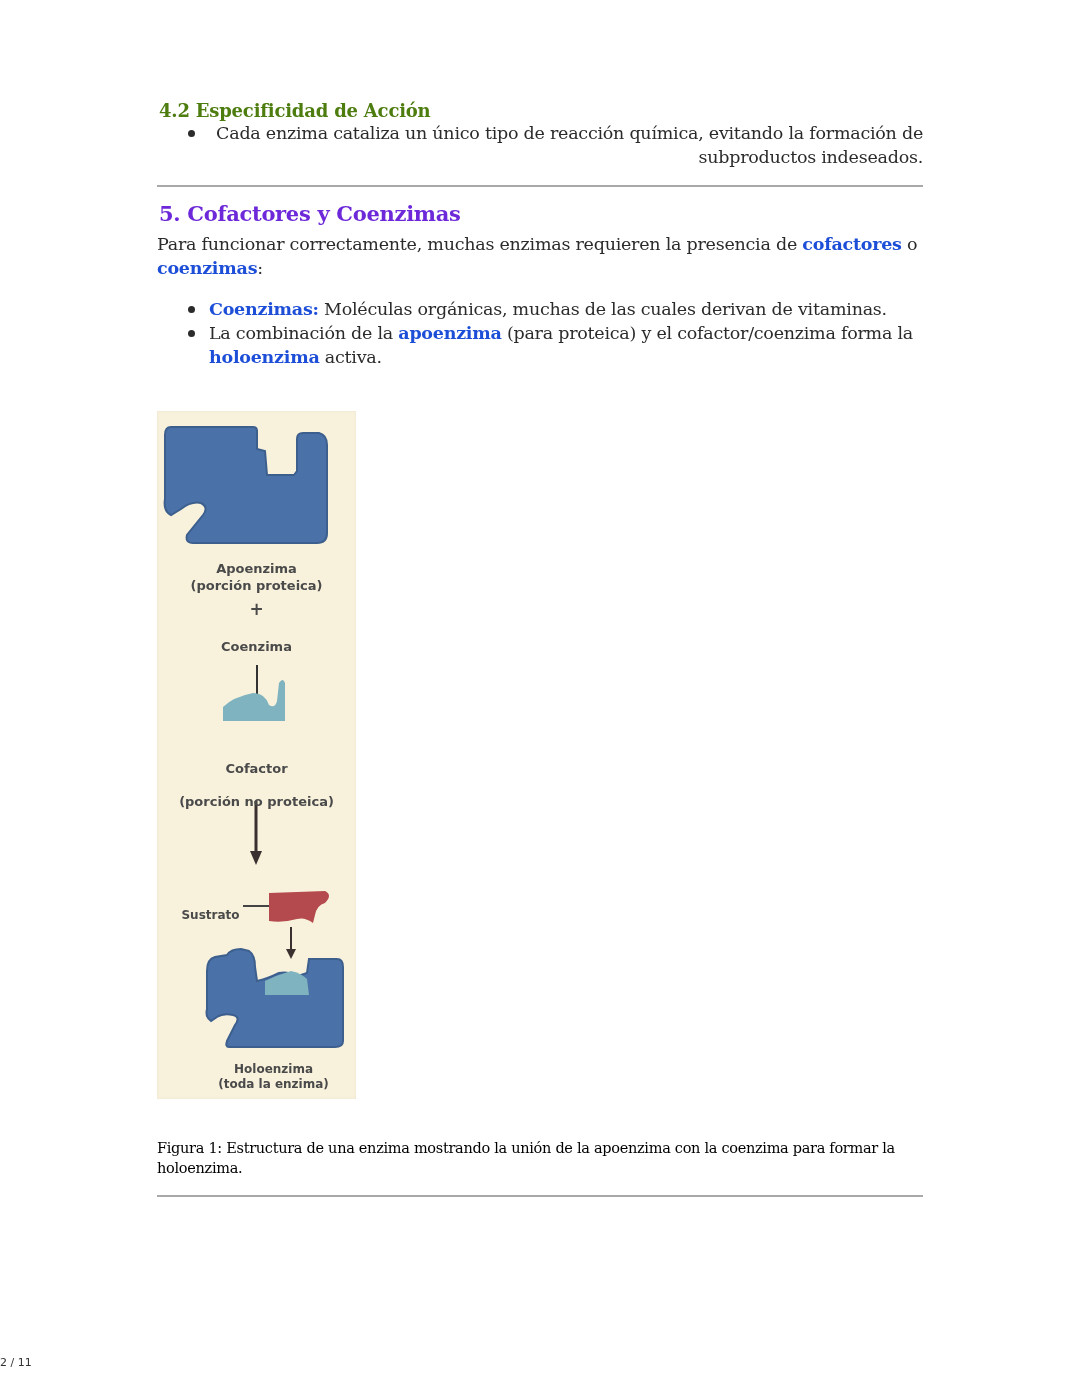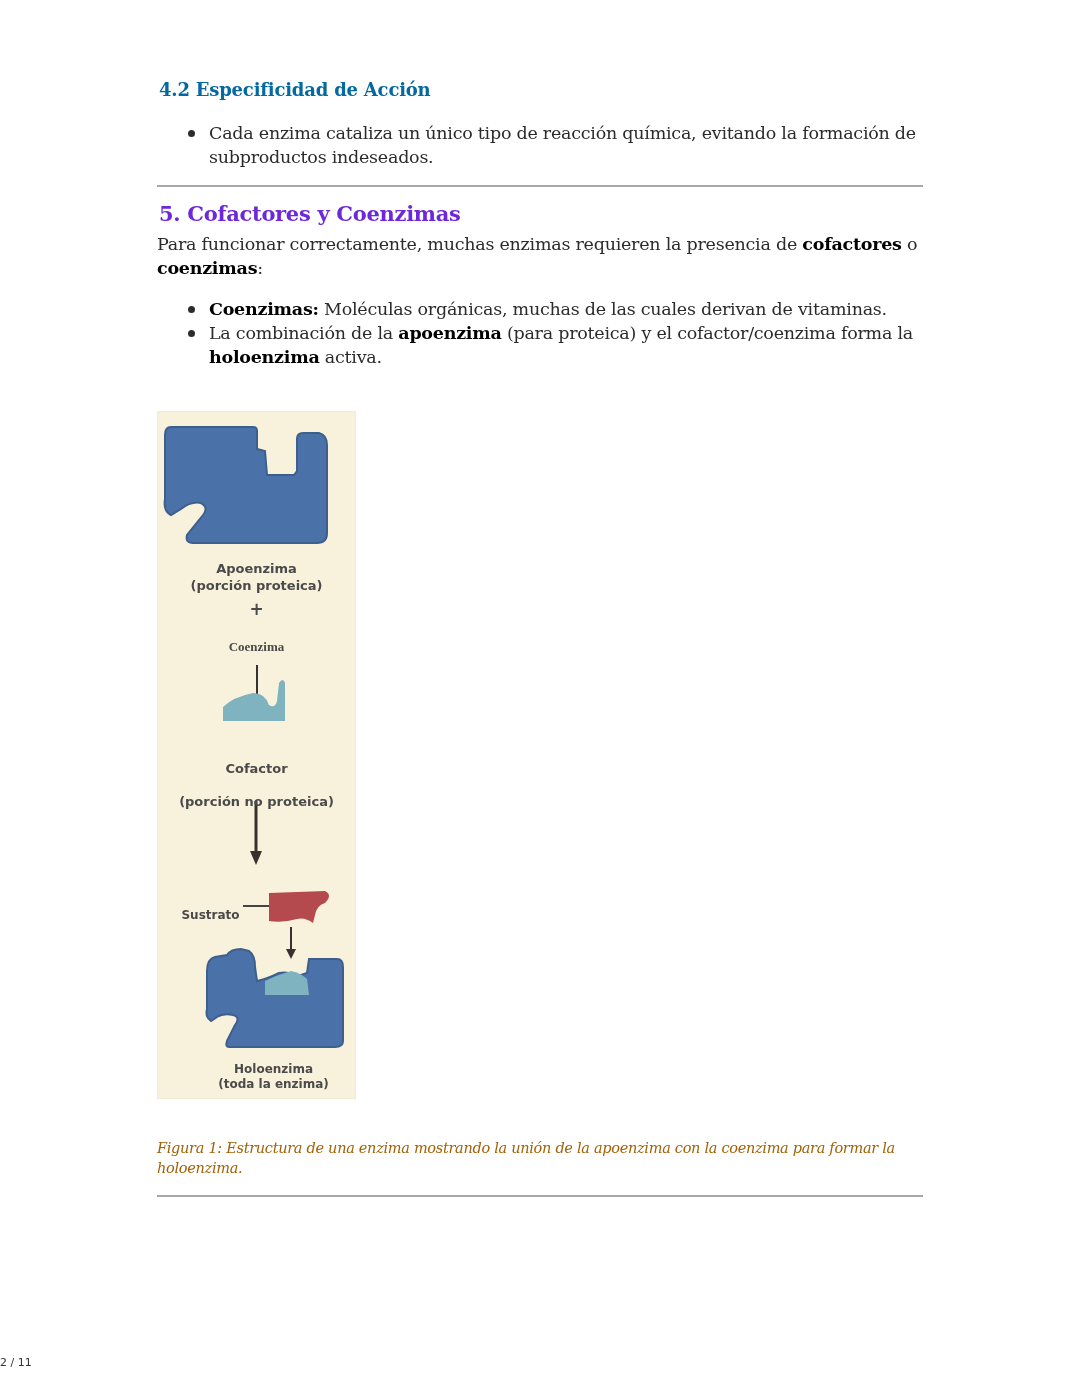--- a/index.html
+++ b/index.html
@@ -3,51 +3,51 @@
   <meta charset="utf-8">
   <style>
     html, body { margin: 0; padding: 0; background: #ffffff; }
     body {
       width: 1080px; height: 1397px; position: relative; overflow: hidden;
       font-family: "DejaVu Serif", "Liberation Serif", serif;
       color: #2b2b2b;
     }
     .page { position: absolute; left: 157px; top: 0; width: 766px; }
     .h3 {
-      position: absolute; left: 2px; top: 79px;
-      font-size: 18px; font-weight: bold; color: #0369a1; letter-spacing: -0.2px;
+      position: absolute; left: 2px; top: 100px;
+      font-size: 18px; font-weight: bold; color: #4d7c0f; letter-spacing: -0.2px;
     }
     ul { margin: 0; padding: 0; list-style: none; }
     li { position: relative; padding-left: 52px; font-size: 17.5px; line-height: 24px; letter-spacing: -0.25px; }
     li::before {
       content: ""; position: absolute; left: 31px; top: 9px;
       width: 7px; height: 7px; border-radius: 50%; background: #2b2b2b;
     }
-    .list1 { position: absolute; left: 0; top: 121px; width: 766px; }
+    .list1 { position: absolute; left: 0; top: 121px; width: 766px; text-align: right; }
     .hr { position: absolute; left: 0; width: 766px; height: 2px; background: #a8a8a8; }
     .h2 {
       position: absolute; left: 2px; top: 201px;
       font-size: 21px; font-weight: bold; color: #6d28d9; letter-spacing: -0.3px;
     }
     .intro { position: absolute; left: 0; top: 232px; width: 766px; font-size: 17.5px; line-height: 24px; letter-spacing: -0.25px; }
     .list2 { position: absolute; left: 0; top: 297px; width: 766px; }
-    b { color: #000000; }
+    b { color: #1d4ed8; }
     .figure {
       position: absolute; left: 0; top: 411px; width: 199px; height: 688px;
       background: #f8f2dc; box-shadow: inset 0 0 3px rgba(0,0,0,0.06);
     }
     .figure svg { position: absolute; left: 0; top: 0; }
     .fig-label {
       position: absolute; width: 199px; text-align: center;
       font-family: "DejaVu Sans", "Liberation Sans", sans-serif;
       font-weight: bold; font-size: 13px; line-height: 17px; color: #4a4a4a;
     }
     .caption {
       position: absolute; left: 0; top: 1138px; width: 766px;
-      font-style: italic; font-size: 14.5px; line-height: 20px; letter-spacing: -0.3px; color: #a16207;
+      font-size: 14.5px; line-height: 20px; letter-spacing: -0.3px; color: #000000;
     }
     .pagenum {
       position: absolute; left: 0; width: 1080px; top: 1356px; text-align: left;
       font-family: "DejaVu Sans", "Liberation Sans", sans-serif; font-size: 11px; color: #333;
     }
   </style>
 </head>
 <body>
 
 <div class="page">
@@ -88,21 +88,21 @@
       <line x1="134" y1="516" x2="134" y2="540" stroke="#3a3030" stroke-width="2"></line>
       <polygon points="129,538 139,538 134,548" fill="#3a3030"></polygon>
 
       <path d="M70,544 Q74,538 84,538 L92,540 Q98,544 98,556 L100,570 Q110,568 122,562 Q132,560 138,566 L150,562 L152,548 L180,548 Q186,548 186,556 L186,630 Q186,636 178,636 L72,636 Q68,636 70,630 L78,614 Q84,606 76,604 Q66,602 60,606 L54,610 Q48,606 50,598 L50,560 Q50,548 58,546 Z" fill="#4a72a8" stroke="#3d5f8e" stroke-width="2"></path>
       <path d="M108,570 Q120,564 134,560 Q144,562 150,568 L152,584 L108,584 Z" fill="#7fb3bf"></path>
     </svg>
 
     <div class="fig-label" style="top:149px;">Apoenzima</div>
     <div class="fig-label" style="top:166px;">(porción proteica)</div>
     <div class="fig-label" style="top:190px; font-size:17px;">+</div>
-    <div class="fig-label" style="top:227px;font-family:Liberation Serif, serif;">Coenzima</div>
+    <div class="fig-label" style="top:227px;">Coenzima</div>
     <div class="fig-label" style="top:349px;">Cofactor</div>
     <div class="fig-label" style="top:382px;">(porción no proteica)</div>
     <div class="fig-label" style="top:484px; left:-46px; font-size:12px;margin-top:12px;">Sustrato</div>
     <div class="fig-label" style="top:651px; left:17px; font-size:12px; line-height:15px;">Holoenzima</div>
     <div class="fig-label" style="top:666px; left:17px; font-size:12px; line-height:15px;">(toda la enzima)</div>
   </div>
 
   <div class="caption">Figura 1: Estructura de una enzima mostrando la unión de la apoenzima con la coenzima para formar la holoenzima.</div>
 
   <div class="hr" style="top:1195px;"></div>

